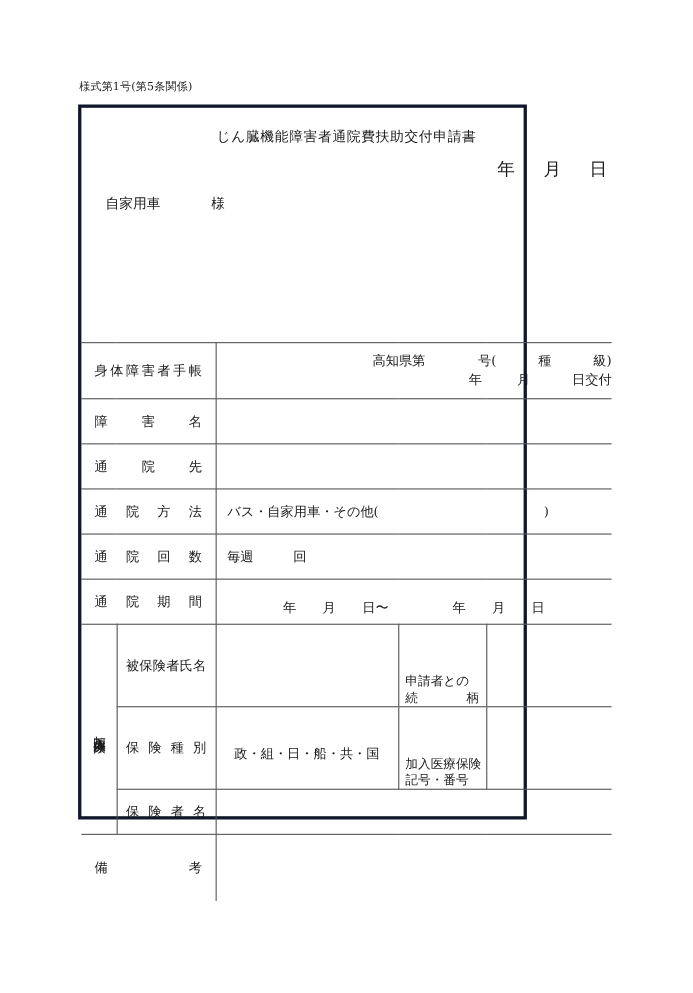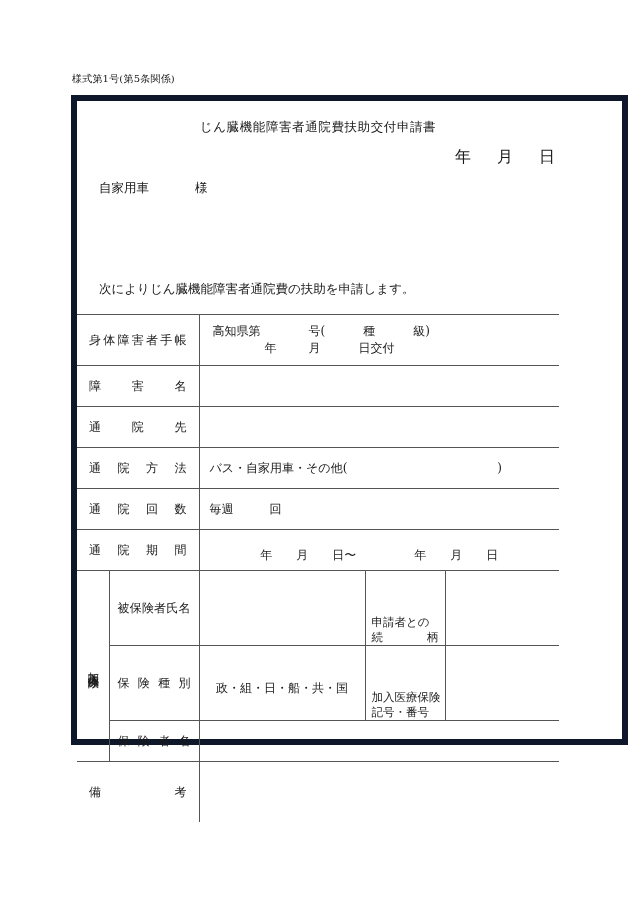--- a/index.html
+++ b/index.html
@@ -33,23 +33,23 @@
     font-size: 10px;
     letter-spacing: 0.2px;
     white-space: nowrap;
   }
 
   
   .frame {
     position: absolute;
     left: 71px;
     top: 95px;
-    width: 557px;
+    width: 408px;
     height: 650px;
-    border: 6px solid #0f172a;
+    border: 3px solid #0f172a;
     box-sizing: border-box;
     text-decoration: underline;
   }
 
   
   .header {
     position: absolute;
     left: 0; top: 0;
     width: 482px;
     height: 213px;
@@ -163,22 +163,23 @@
   .two-line .ln {
     display: flex;
     justify-content: space-between;
   }
   .two-line .ln.plain { display: block; }
 
   
   .hb {
     font-size: 12px;
     line-height: 17px;
-    padding-left: 13px;
-    white-space: nowrap;
+    padding-left: 2px;
+    white-space: nowrap;
+    text-align: right;
   }
   .hb .l2 { padding-left: 52px; }
   .hb .sp { display: inline-block; width: 48px; }
   .hb .sp-s { display: inline-block; width: 32px; }
   .hb .sp-m { display: inline-block; width: 38px; }
 
   
   .vert {
     writing-mode: vertical-rl;
     text-orientation: upright;
@@ -213,21 +214,20 @@
 
       <div class="date-line">
         <span>年</span><span class="sp"></span><span>月</span><span class="sp"></span><span>日</span>
       </div>
 
       <div class="addressee">
         <span>自家用車</span><span class="gap"></span><span>様</span>
       </div>
 
 
-      <div class="statement">次によりじん臓機能障害者通院費の扶助を申請します。</div>
     </div>
 
     <table class="tbl">
       <colgroup>
         <col style="width:32px">
         <col style="width:90px">
         <col style="width:166px">
         <col style="width:80px">
         <col style="width:114px">
       </colgroup>

